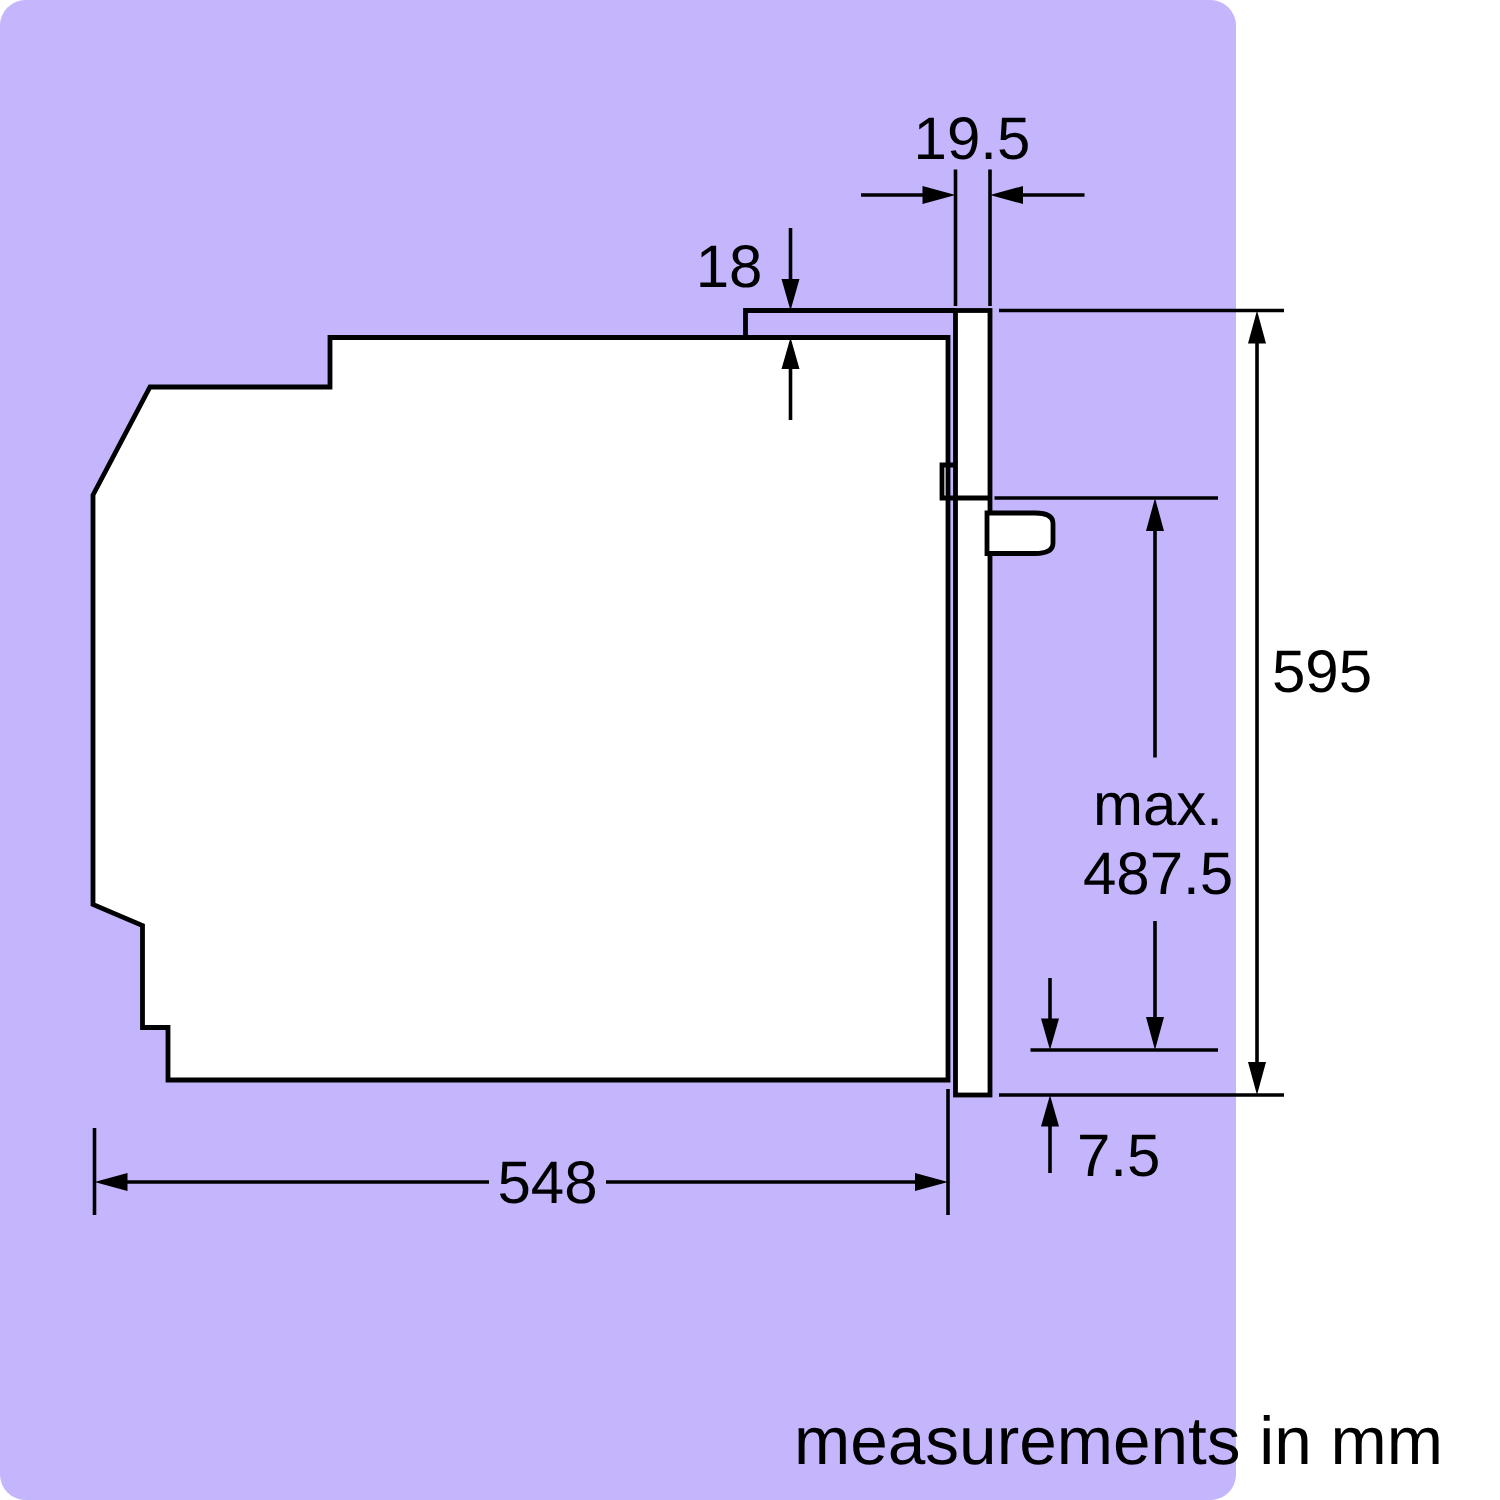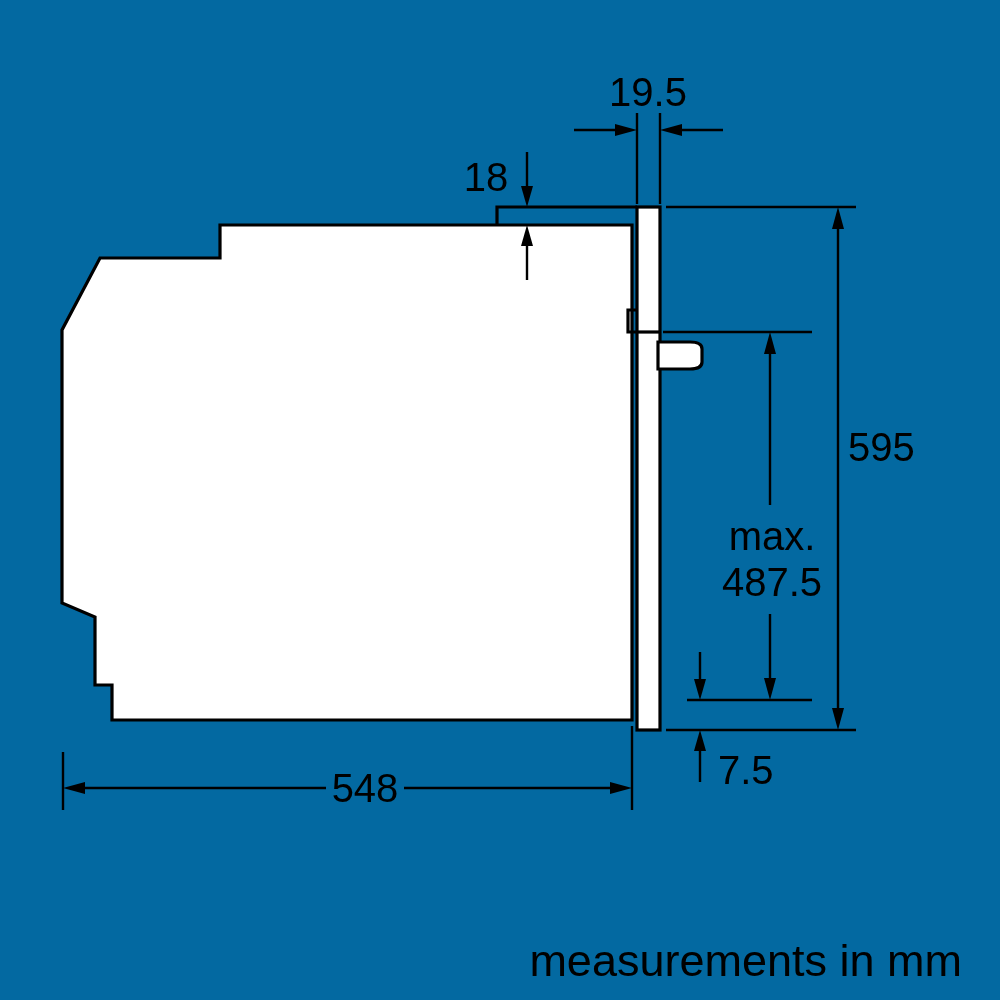--- a/index.html
+++ b/index.html
@@ -1,25 +1,26 @@
 <!DOCTYPE html>
 <html><head>
 <meta charset="utf-8">
 <style>
   html, body {
     margin: 0;
     padding: 0;
     background: #ffffff;
   }
   .canvas {
-    width: 1000px;
+    width: 824px;
     height: 1000px;
-    background: #0369a1;
+    background: #c4b5fd;
     position: relative;
     font-family: "Liberation Sans", sans-serif;
+    border-radius: 17px;
   }
   svg { display: block; }
   .outline-stroke {
     fill: #ffffff;
     stroke: #000000;
     stroke-width: 3.2;
     stroke-linejoin: miter;
   }
   .outline-open {
     fill: none;

